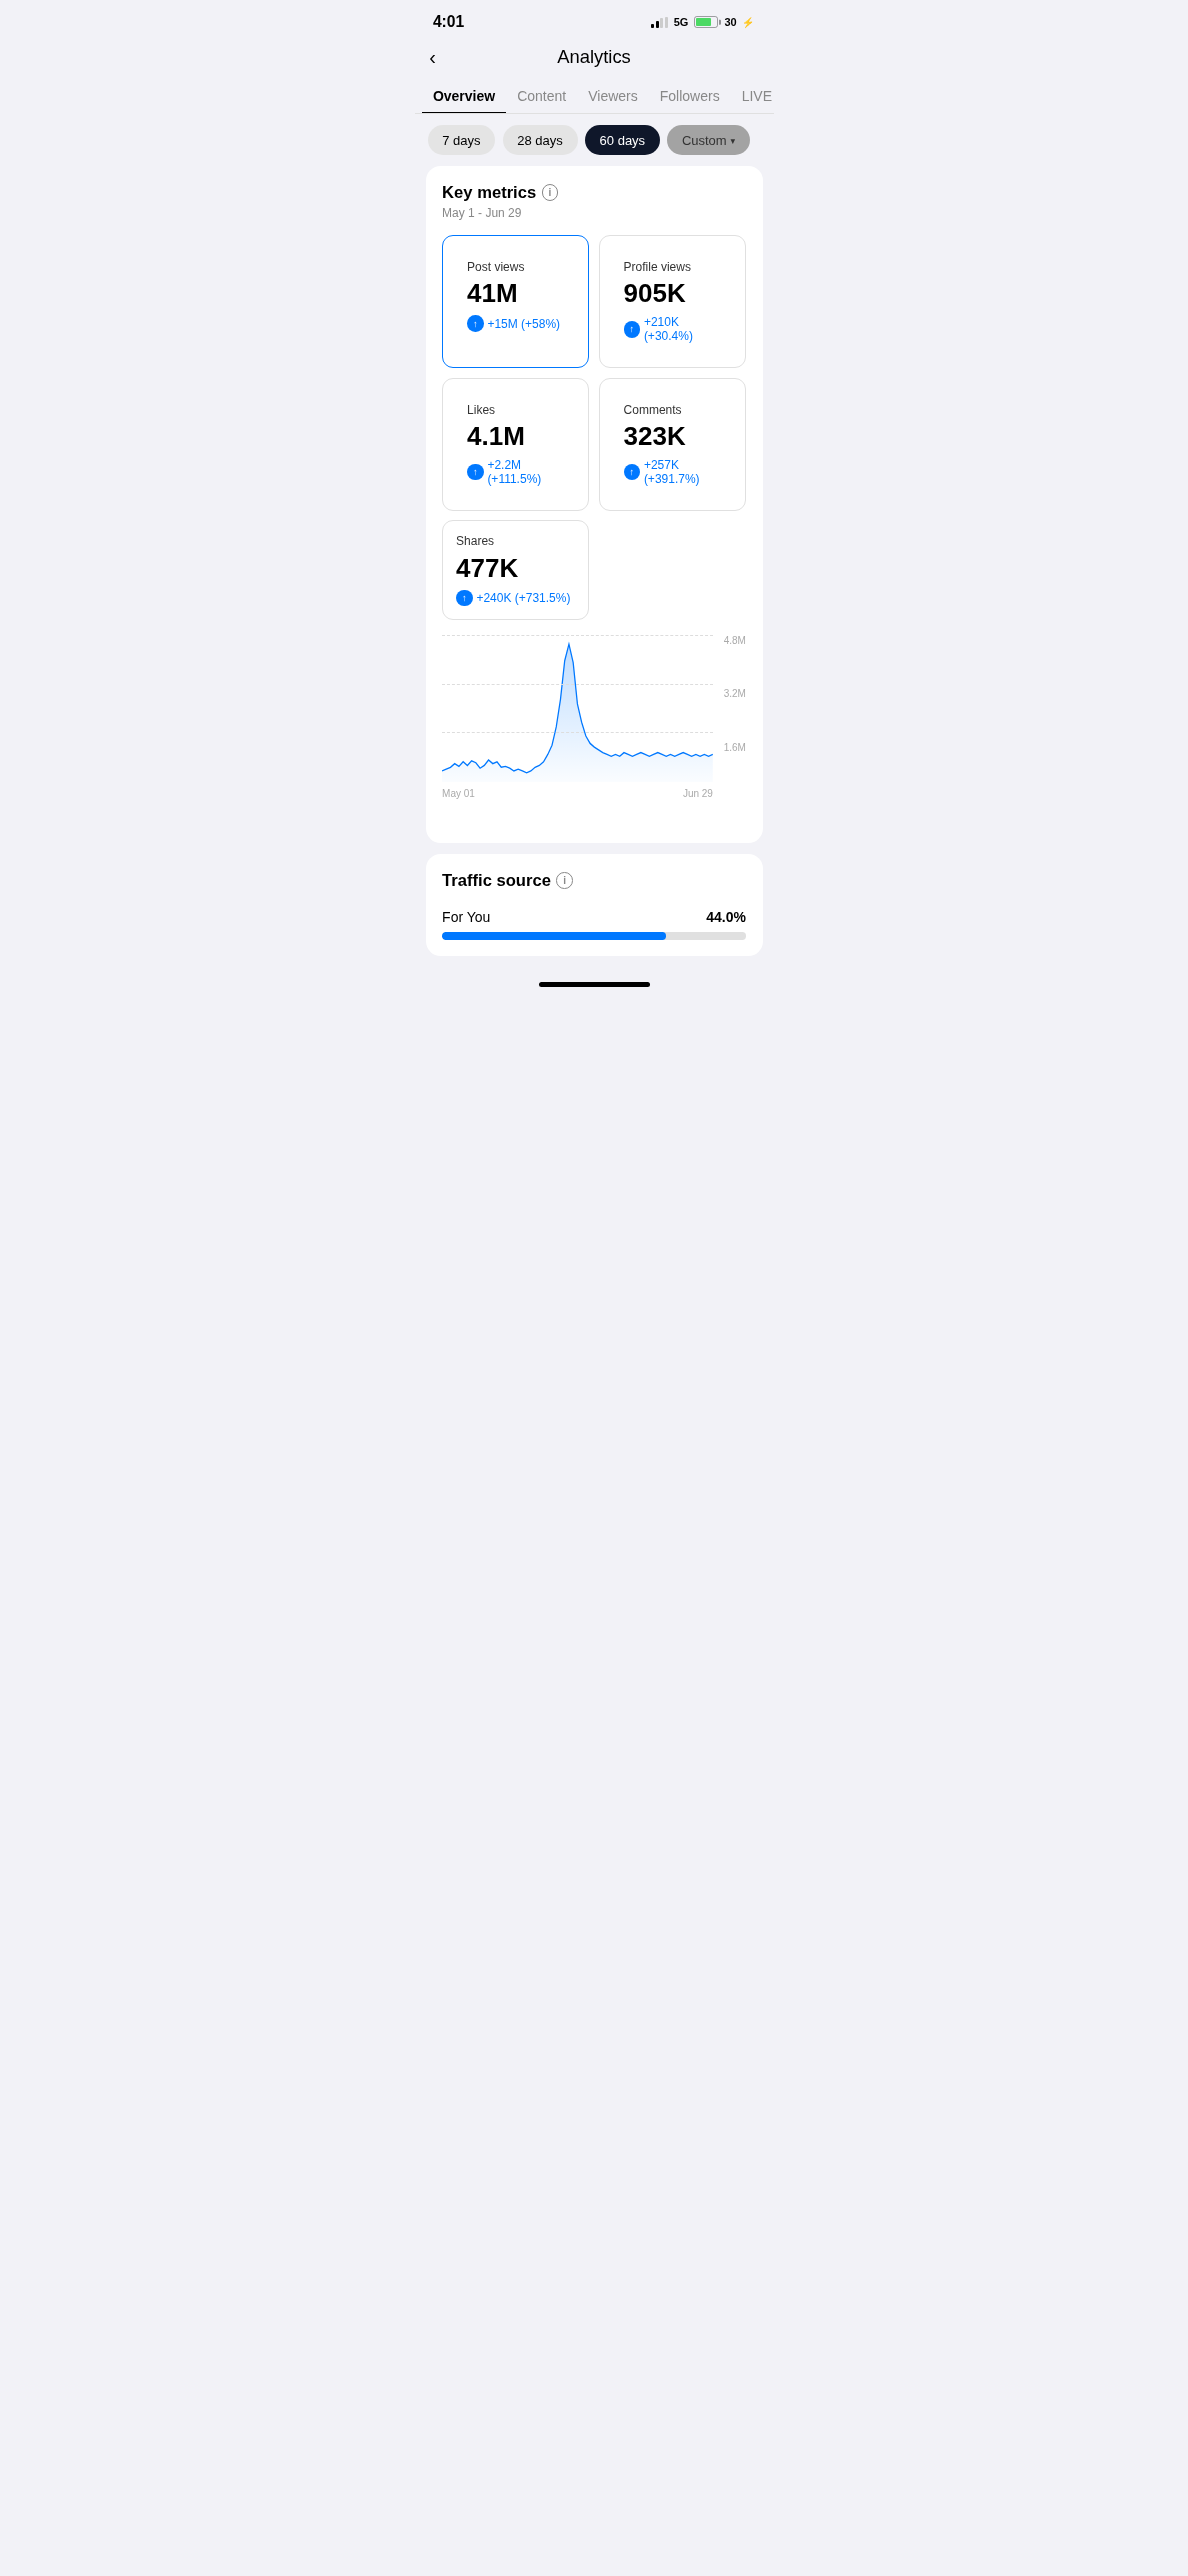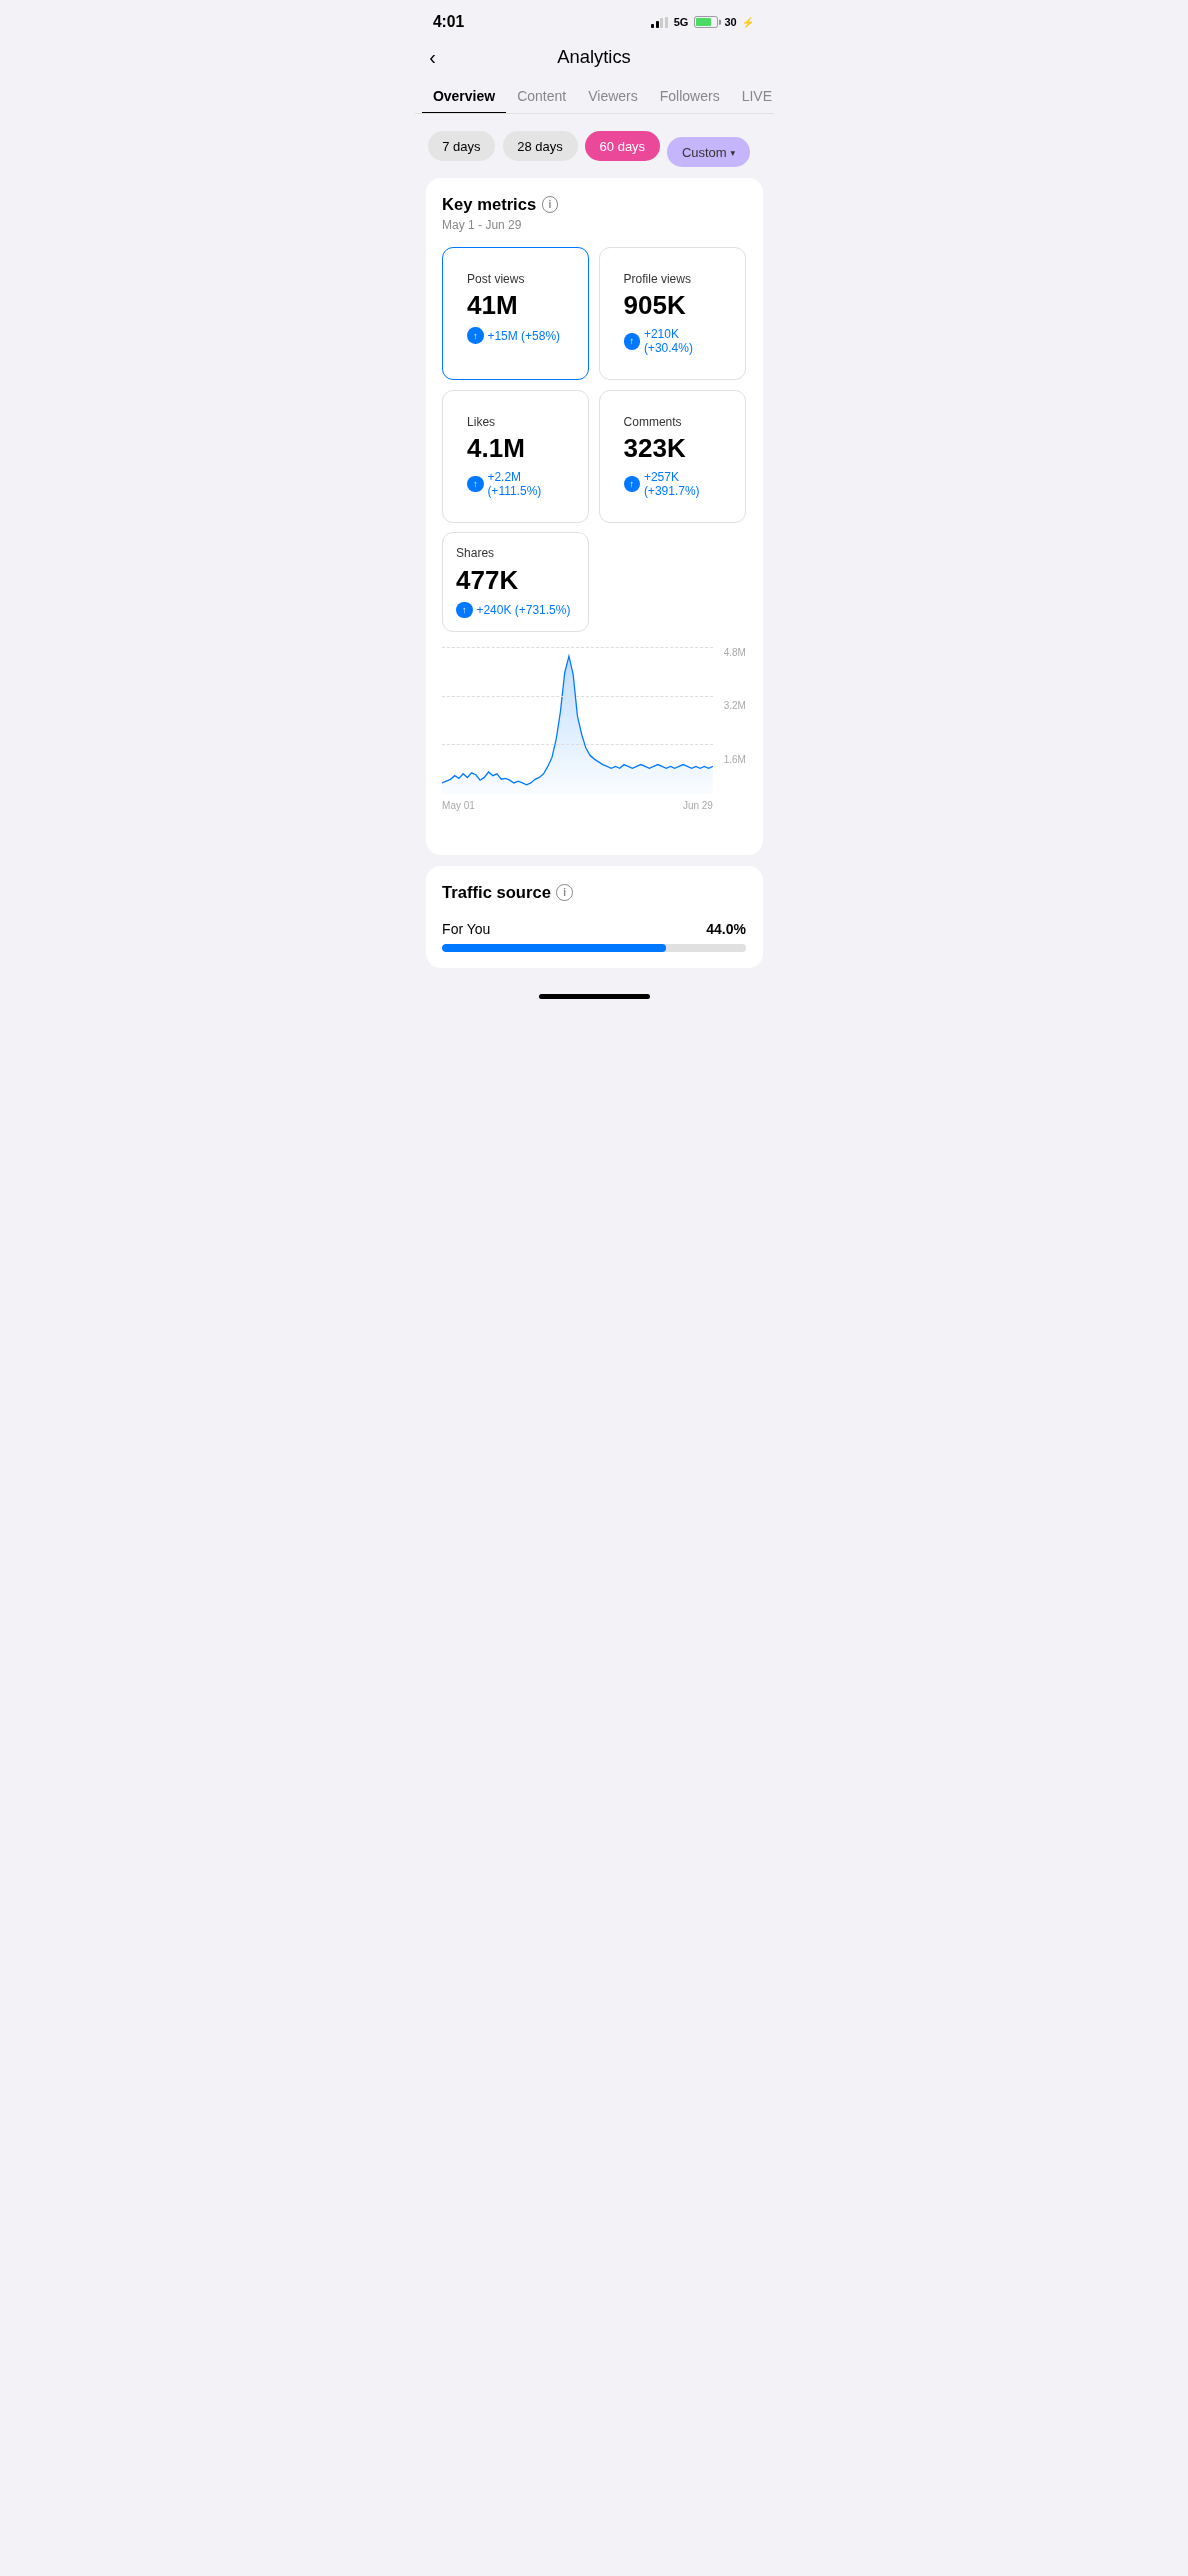--- a/index.html
+++ b/index.html
@@ -123,30 +123,29 @@
       font-size: 13px;
       font-weight: 500;
       border: none;
       cursor: pointer;
     }
     .period-btn.inactive {
       background: #e4e4e4;
       color: #000000;
     }
     .period-btn.active {
-      background: #ec4899;
+      background: #0f172a;
       color: #fff;
     }
     .period-btn.custom {
       display: flex;
       align-items: center;
       gap: 3.7px;
-      background: #c4b5fd;
+      background: #a3a3a3;
       color: #333;
-      margin-top: 12px;
     }
     .chevron-down {
       font-size: 9.2px;
     }
 
     
     .content-section {
       background: #fff;
       border-radius: 14.7px;
       margin: 0 11px 11px;

